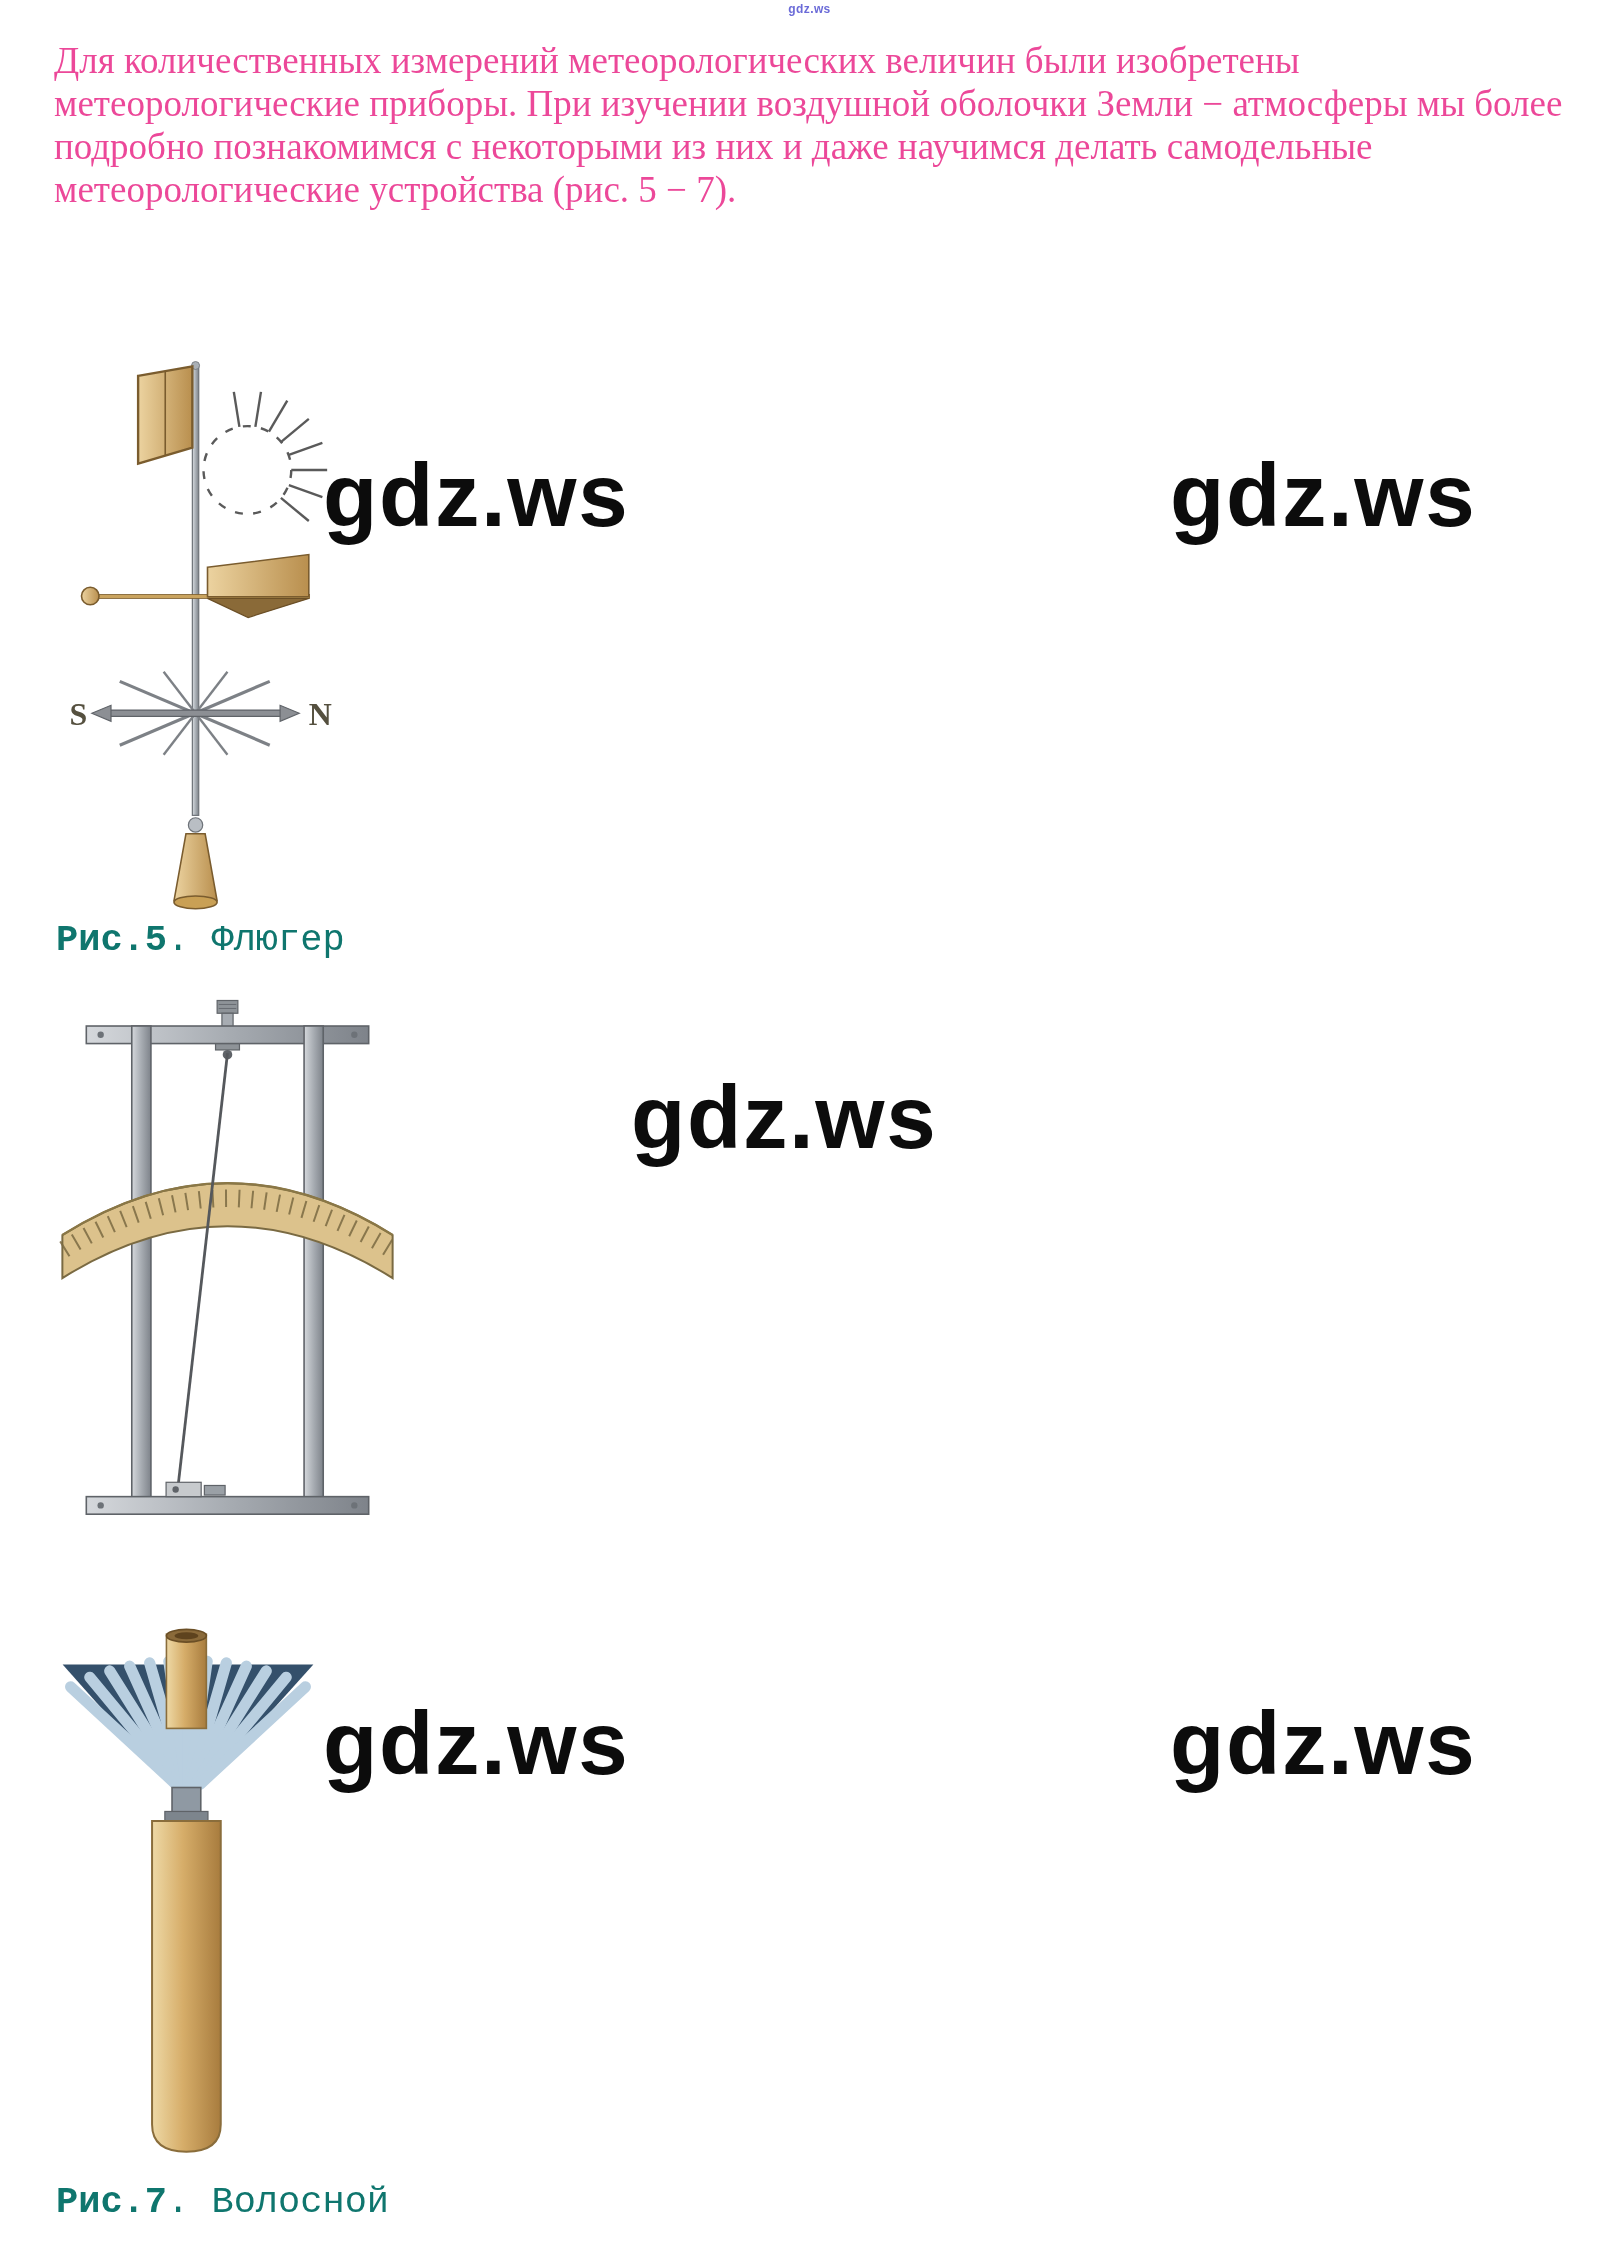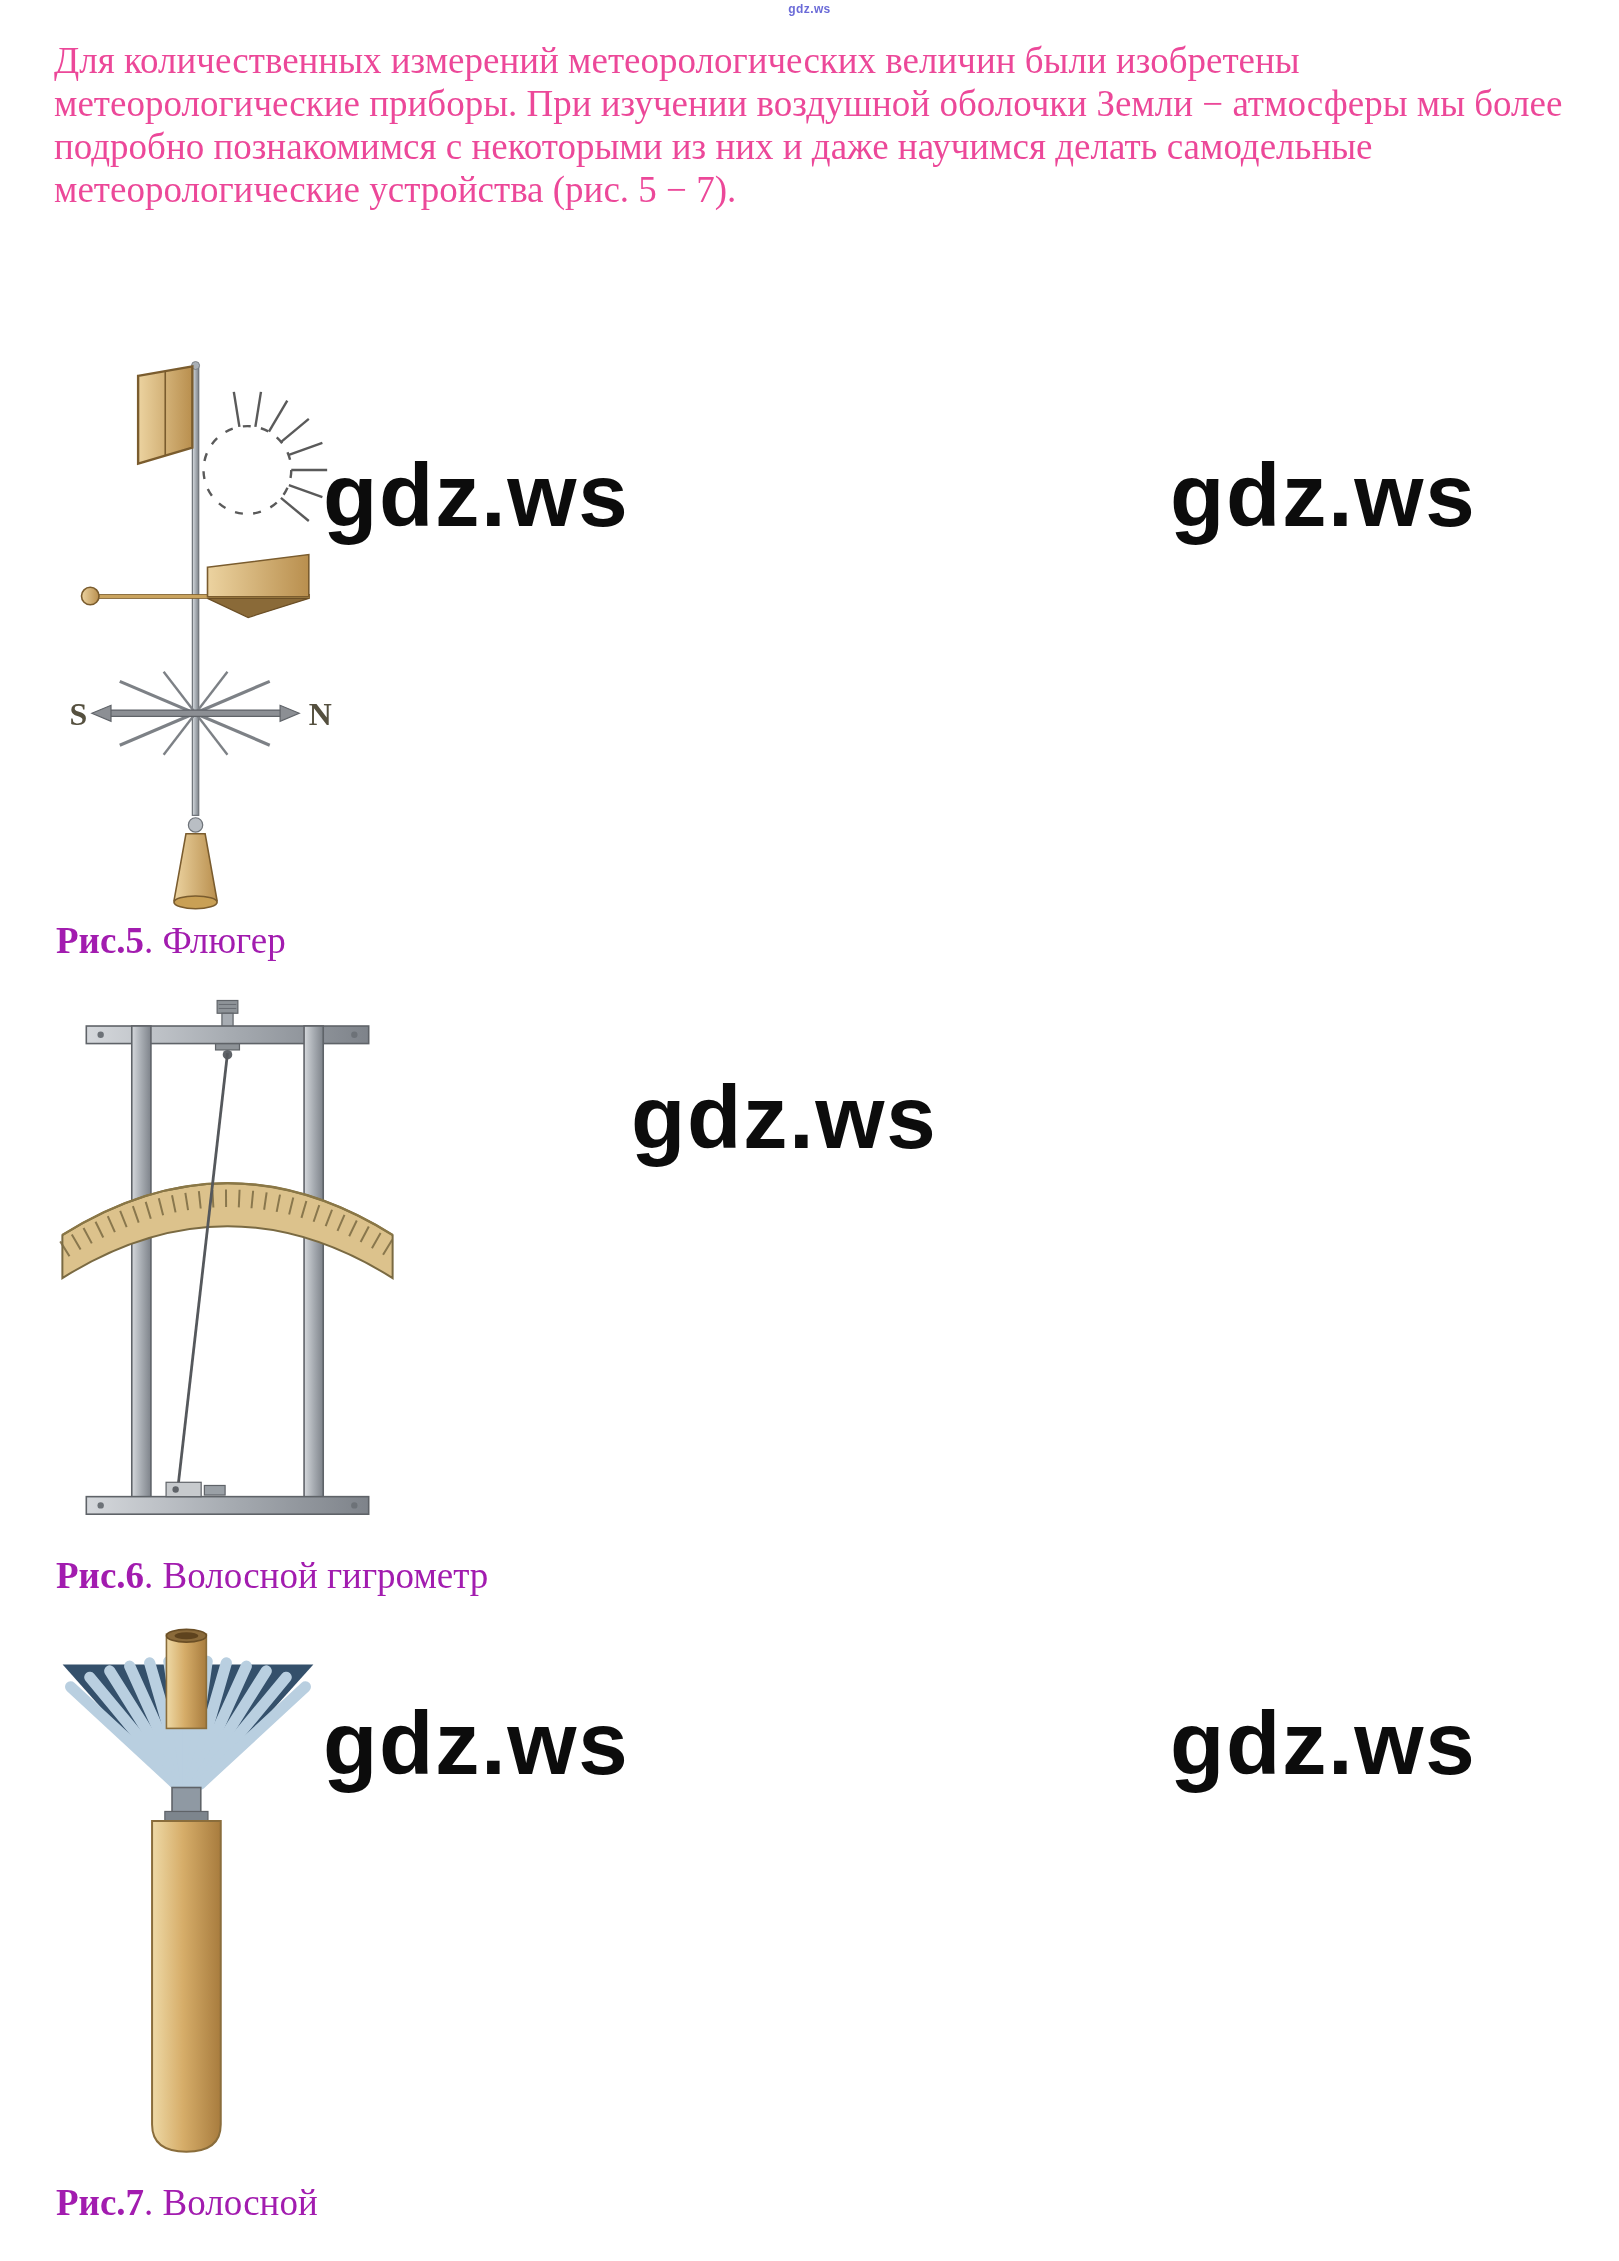--- a/index.html
+++ b/index.html
@@ -20,22 +20,22 @@
   }
 
   .wm {
     position:absolute;
     font-family:"Liberation Sans", sans-serif;
     font-weight:600; font-size:89px; color:#0c0c0c; letter-spacing:1.6px;
     white-space:nowrap;
   }
 
   .caption {
-    position:absolute; font-size:37px; color:#a21caf; white-space:nowrap;
-    font-family:Liberation Serif, serif;
+    position:absolute; font-size:37px; color:#0f766e; white-space:nowrap;
+    font-family:Liberation Mono, monospace;
   }
   .caption b { font-weight:700; }
 
   .fig { position:absolute; }
 </style>
 </head>
 <body>
 
 <div class="page">
 
@@ -151,23 +151,20 @@
       <line x1="215" y1="70" x2="152" y2="622" stroke="#55585c" stroke-width="3.5"></line>
     </g>
 
     <g>
       <rect x="138" y="608" width="44" height="18" fill="#c7cacd" stroke="#5f6368" stroke-width="1.5"></rect>
       <rect x="186" y="612" width="26" height="12" fill="#9aa0a6" stroke="#5f6368" stroke-width="1.5"></rect>
       <circle cx="150" cy="617" r="4" fill="#5f6368"></circle>
     </g>
   </svg>
 
-  <div class="caption" style="left:56px; top:1554px;">
-    <b>Рис.6</b><span>. Волосной гигрометр</span>
-  </div>
 
   <svg class="fig" style="left:40px; top:1623px;" width="296" height="551" viewBox="0 0 370 690">
     <defs>
       <linearGradient id="wood7" x1="0" y1="0" x2="1" y2="0">
         <stop offset="0" stop-color="#eed9a6"></stop>
           <stop offset="0.45" stop-color="#d6ad69"></stop>
           <stop offset="1" stop-color="#a87c3e"></stop>
       </linearGradient>
     </defs>
 

